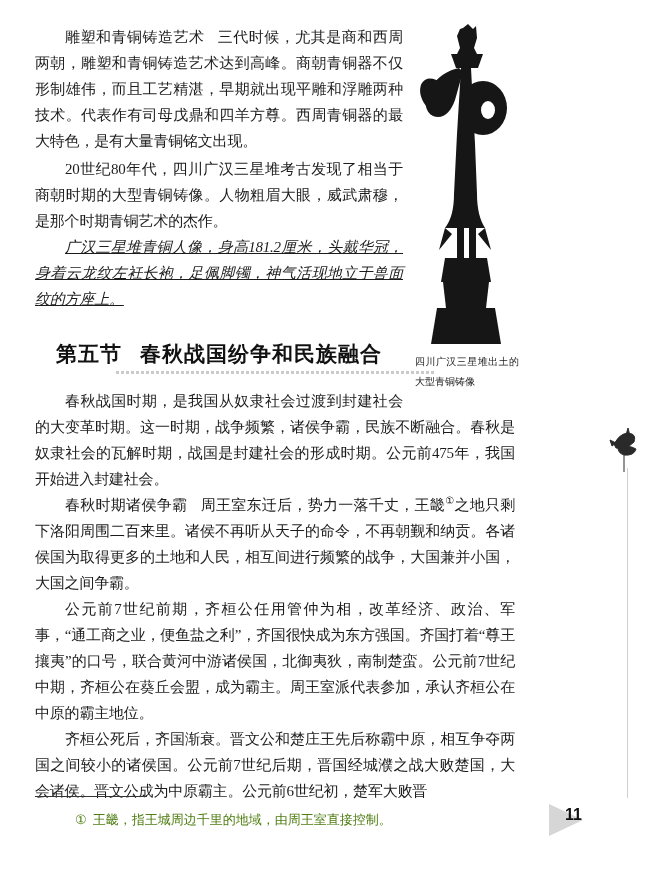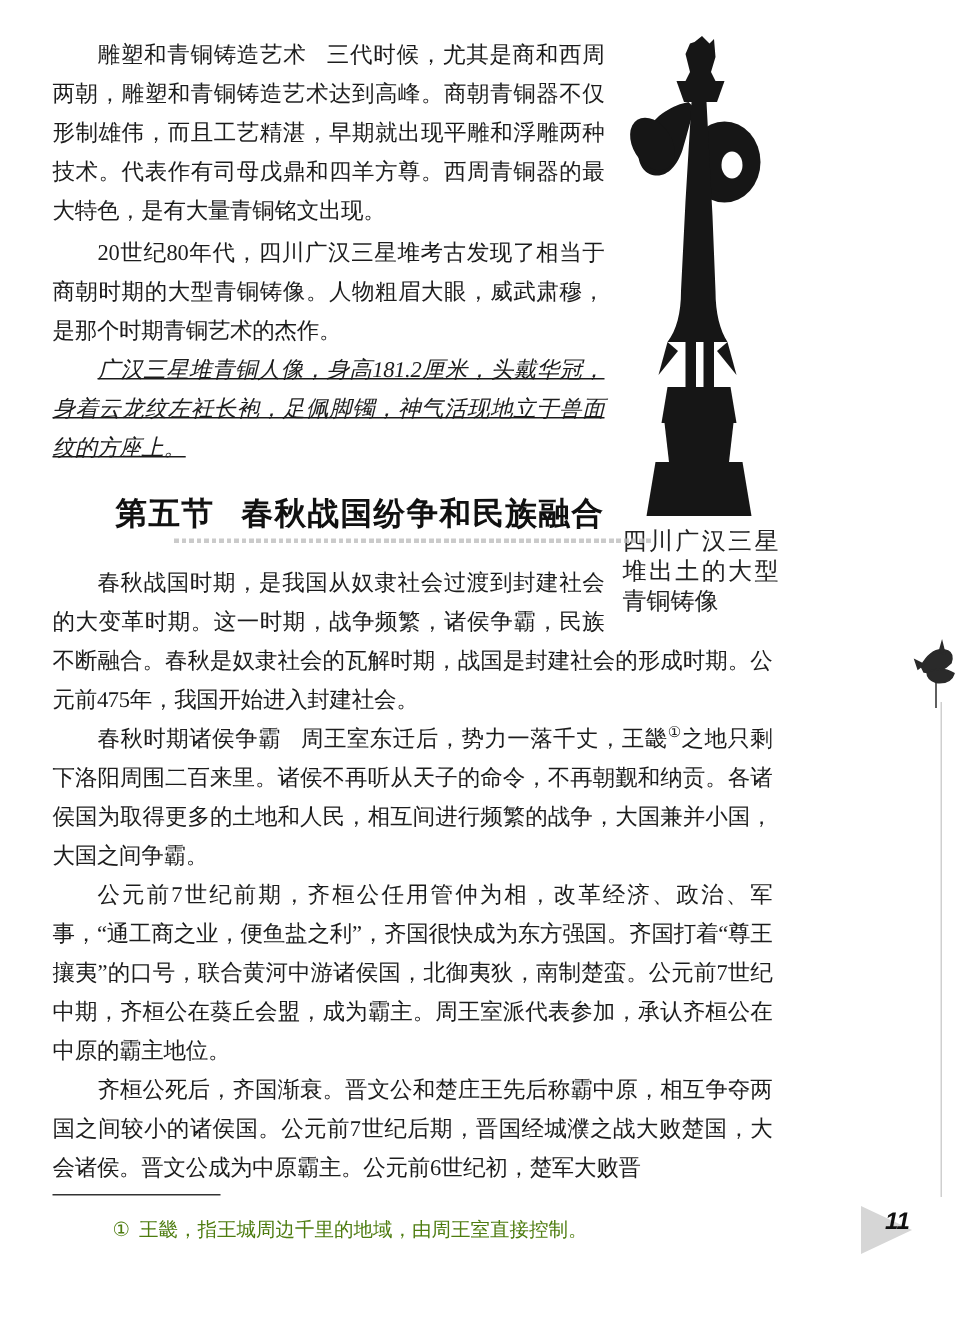--- a/index.html
+++ b/index.html
@@ -47,30 +47,30 @@
     margin-left:8px;
     margin-right:-8px;
     text-align:center;
   }
   .statue-wrap{height:322px;}
   .figure-caption{
     display:block;
     margin-top:6px;
     width:104px;
     margin-left:auto;margin-right:auto;
-    font-size:16px;
+    font-size:10px;
     line-height:20px;
     text-align:justify;
     color:#222;
   }
   .section-head{
     clear:none;
-    margin-top:16px;
+    margin-top:28px;
     margin-bottom:14px;
-    text-align:right;
+    text-align:center;
   }
   .section-title{
     font-family:"Liberation Sans","DejaVu Sans",sans-serif;
     font-weight:bold;
     font-size:21px;
     color:#111;
     letter-spacing:1px;
   }
   .section-label{margin-right:18px;}
   .title-rule{
@@ -104,22 +104,22 @@
     width:34px;height:50px;
   }
   .margin-line{
     position:absolute;
     left:627px;top:468px;
     width:1px;height:330px;
     background:#cfcfcf;
   }
   .pageno-block{
     position:absolute;
-    left:572px;top:798px;
-    width:50px;height:44px;font-style:italic;
+    left:547px;top:798px;
+    width:50px;height:44px;
   }
   .pageno-triangle{
     position:absolute;
     left:2px;top:6px;
     width:0;height:0;
     border-top:16px solid transparent;
     border-bottom:16px solid transparent;
     border-left:34px solid #d6d6d6;
   }
   .pageno{

